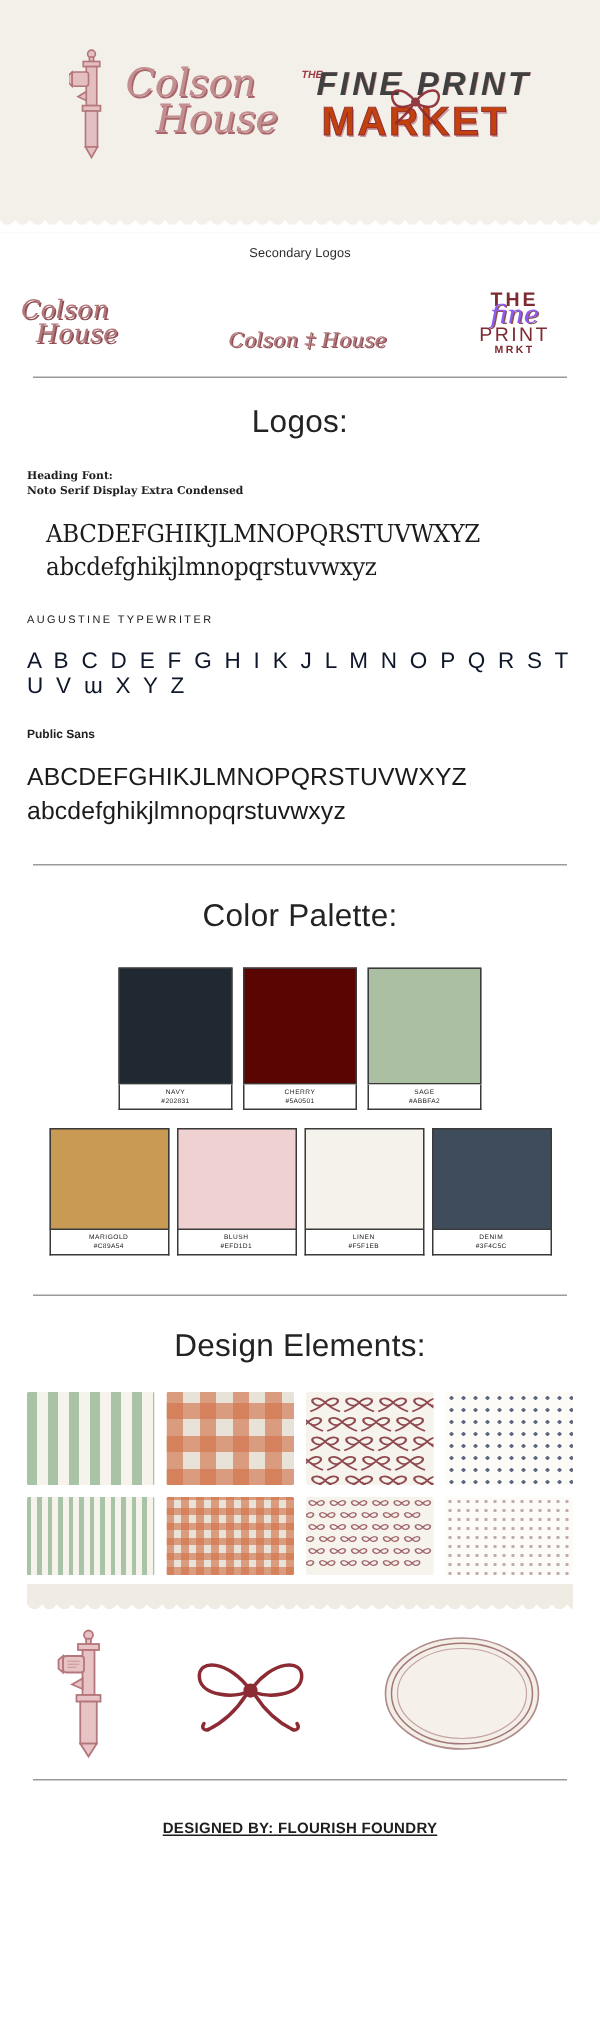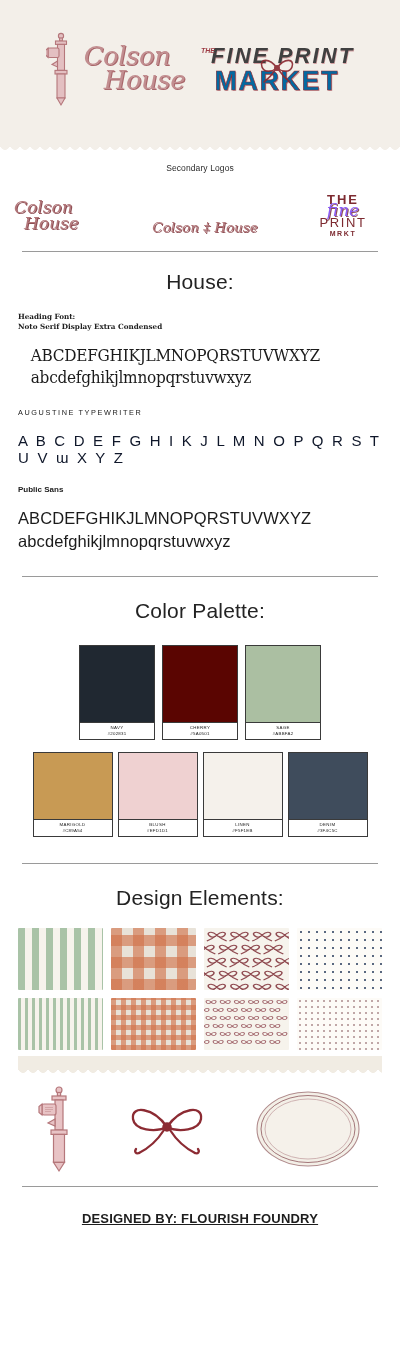--- a/index.html
+++ b/index.html
@@ -39,21 +39,21 @@
     font-style: italic; position: absolute; left: 2px; top: 4px;
   }
   .fpm .fine {
     font-size: 22px; letter-spacing: 2.1px; color: #404040;
     font-weight: bold; padding-left: 12px;
     text-shadow: 0.5px 0.5px 0 #d3a0a2;
     font-style: italic;
   }
   .fpm .market {
     font-size: 27px; letter-spacing: 1.5px; font-weight: bold;
-    color: #0369a1; line-height: 0.95;
+    color: #c2410c; line-height: 0.95;
     -webkit-text-stroke: 0.6px #8c2b33;
     text-shadow: 1px 1px 0 #c9999c;
   }
   .fpm-bow {
     position: absolute; left: 50%; top: 8px;
     transform: translateX(-50%); opacity: 0.92;
   }
 
   
   .scallop { height: 9px; background: #f3efe9; position: relative; }
@@ -177,21 +177,21 @@
     background-size: 10px 10px; background-repeat: repeat-x;
   }
 
   .illus-row {
     display: flex; align-items: center; justify-content: space-around;
     padding: 14px 20px 6px;
   }
 
   .footer { text-align: center; padding: 22px 0 14px; }
   .footer-text {
-    font-size: 13px; font-weight: bold; letter-spacing: 0.2px;
+    font-size: 10px; font-weight: bold; letter-spacing: 0.2px;
     color: #1d1d1d; text-decoration: underline;
   }
 </style>
 </head>
 <body>
 
 <div class="page">
 
   <div class="hero">
     <div class="hero-left">
@@ -242,21 +242,21 @@
     <div class="sl-tfp">
       <div class="r1">THE</div>
       <div class="r2">fine</div>
       <div class="r3">PRINT</div>
       <div class="r4">MRKT</div>
     </div>
   </div>
   <div class="rule"></div>
 
   <div class="sec" style="padding-top:18px">
-    <div class="sec-title">House:</div>
+    <div class="sec-title">Logos:</div>
 
     <div class="font-block" style="margin-top:18px">
       <div class="font-meta serif">Heading Font:</div>
       <div class="font-meta serif big">Noto Serif Display Extra Condensed</div>
       <div class="specimen-serif" style="margin-top:12px">ABCDEFGHIKJLMNOPQRSTUVWXYZ</div>
       <div class="specimen-serif">abcdefghikjlmnopqrstuvwxyz</div>
     </div>
 
     <div class="font-block" style="margin-top:18px">
       <div class="sub-meta">AUGUSTINE TYPEWRITER</div>

